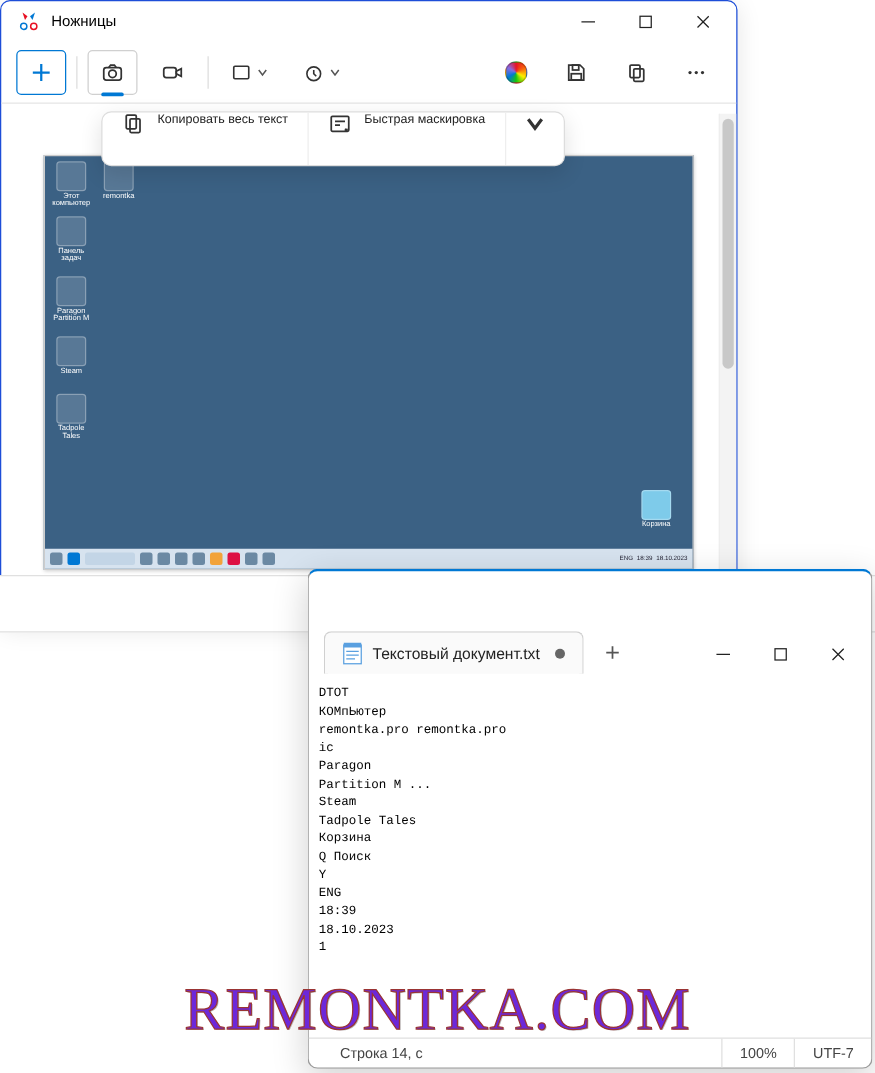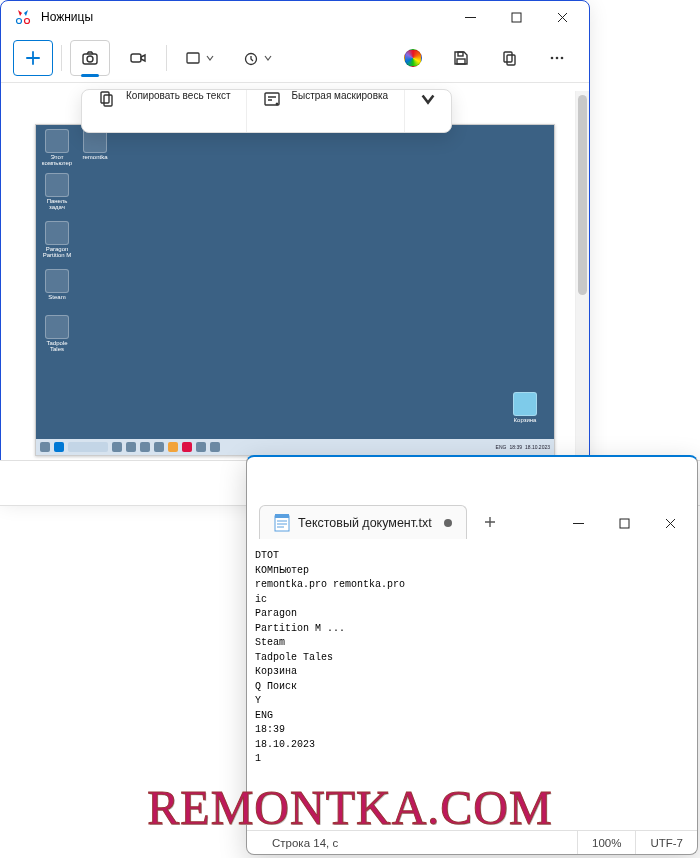--- a/index.html
+++ b/index.html
@@ -94,21 +94,21 @@
   font-size: 10px; line-height: 1.45; color:#000; white-space: pre; overflow:hidden;
 }
 #np-status { position:absolute; left:0; right:0; bottom:0; height:24px; border-top:1px solid #e0e0e0; display:flex; align-items:center; font-size:11.5px; color:#444; }
 #np-status .cell { padding:0 14px; border-right:1px solid #e0e0e0; height:100%; display:inline-flex; align-items:center; }
 #np-status .cell.first { flex:1; border-left:0;margin-left:11px; }
 
 
 #watermark {
   position:absolute; left:0; right:0; top:780px; text-align:center;
   font-family: 'Times New Roman', serif; font-size:48px; letter-spacing:1px;
-  color:#be185d; -webkit-text-stroke: 1px #9a3434; text-shadow: 1px 1px 0 #bbb;
+  color:#6d28d9; -webkit-text-stroke: 1px #9a3434; text-shadow: 1px 1px 0 #bbb;
   pointer-events:none; z-index:1;
 }
 </style>
 </head>
 <body>
 
 <div id="snip">
 
   <div id="snip-title">
     <span class="app-icon">

